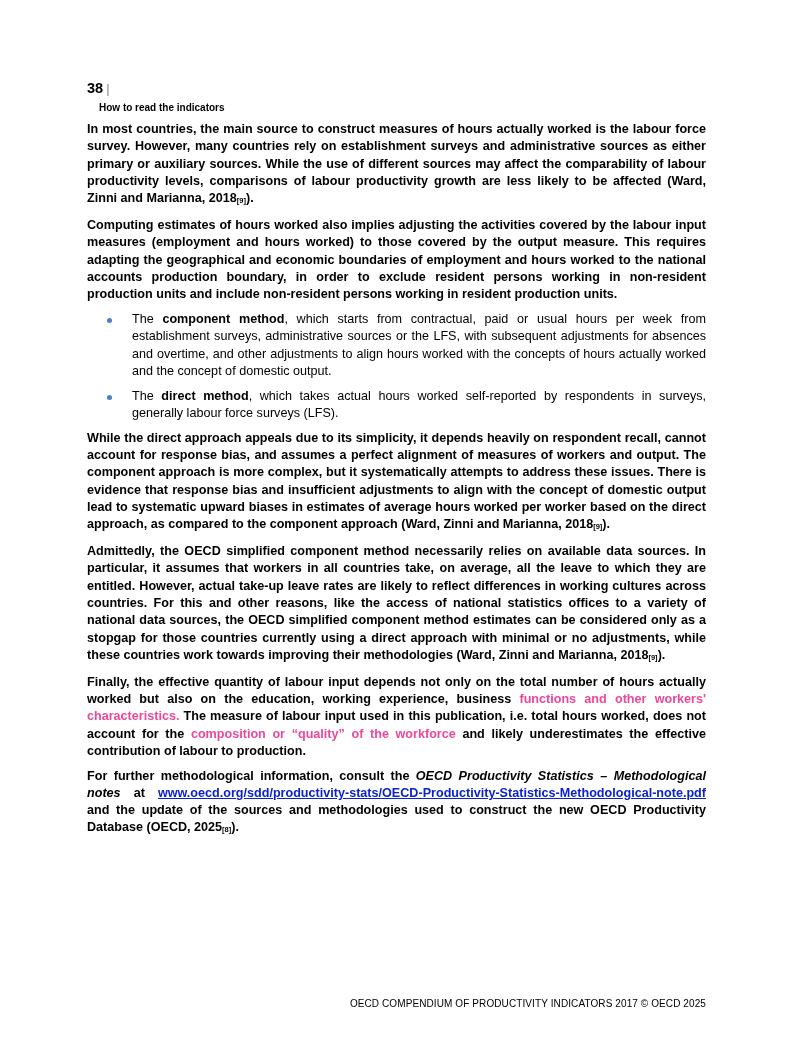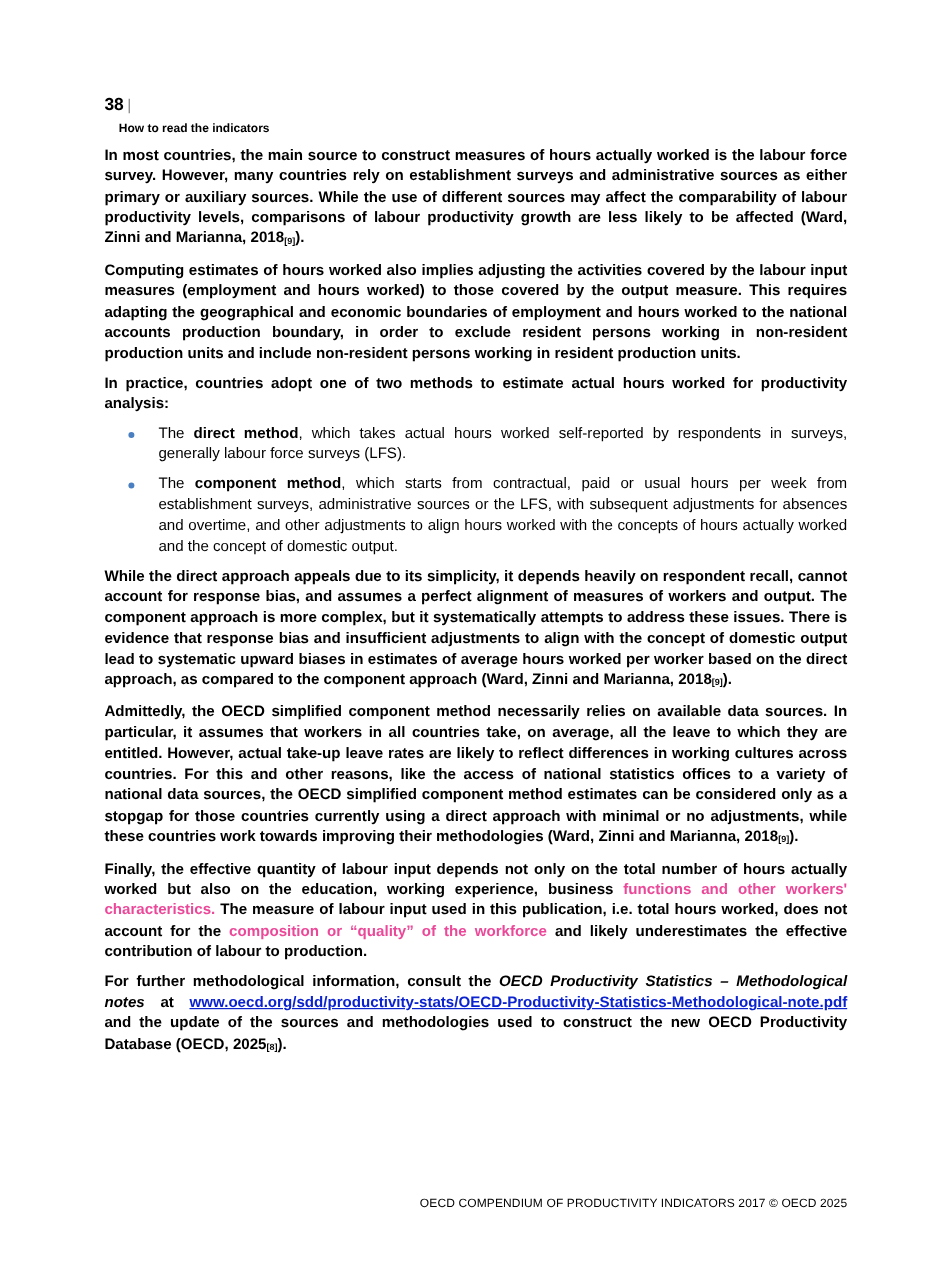--- a/index.html
+++ b/index.html
@@ -25,30 +25,29 @@
   <span>38</span><span class="sep">|</span>
 </div>
 
 <h2 class="section-title">How to read the indicators</h2>
 
 <div class="content">
   <p><span>In most countries, the main source to construct measures of hours actually worked is the labour force survey. However, many countries rely on establishment surveys and administrative sources as either primary or auxiliary sources. While the use of different sources may affect the comparability of labour productivity levels, comparisons of labour productivity growth are less likely to be affected (Ward, Zinni and Marianna, 2018</span><span class="ref">[9]</span><span>).</span></p>
 
   <p>Computing estimates of hours worked also implies adjusting the activities covered by the labour input measures (employment and hours worked) to those covered by the output measure. This requires adapting the geographical and economic boundaries of employment and hours worked to the national accounts production boundary, in order to exclude resident persons working in non-resident production units and include non-resident persons working in resident production units.</p>
 
-  <p>In practice, countries adopt one of two methods to estimate actual hours worked for productivity analysis:</p>
 
   <ul class="bullets">
     <li>
       <span class="bullet-icon"></span>
-      <span>The </span><b>direct method</b><span>, which takes actual hours worked self-reported by respondents in surveys, generally labour force surveys (LFS).</span>
+      <span>The </span><b>component method</b><span>, which starts from contractual, paid or usual hours per week from establishment surveys, administrative sources or the LFS, with subsequent adjustments for absences and overtime, and other adjustments to align hours worked with the concepts of hours actually worked and the concept of domestic output.</span>
     </li>
     <li>
       <span class="bullet-icon"></span>
-      <span>The </span><b>component method</b><span>, which starts from contractual, paid or usual hours per week from establishment surveys, administrative sources or the LFS, with subsequent adjustments for absences and overtime, and other adjustments to align hours worked with the concepts of hours actually worked and the concept of domestic output.</span>
+      <span>The </span><b>direct method</b><span>, which takes actual hours worked self-reported by respondents in surveys, generally labour force surveys (LFS).</span>
     </li>
   </ul>
 
   <p><span>While the direct approach appeals due to its simplicity, it depends heavily on respondent recall, cannot account for response bias, and assumes a perfect alignment of measures of workers and output. The component approach is more complex, but it systematically attempts to address these issues. There is evidence that response bias and insufficient adjustments to align with the concept of domestic output lead to systematic upward biases in estimates of average hours worked per worker based on the direct approach, as compared to the component approach (Ward, Zinni and Marianna, 2018</span><span class="ref">[9]</span><span>).</span></p>
 
   <p><span>Admittedly, the OECD simplified component method necessarily relies on available data sources. In particular, it assumes that workers in all countries take, on average, all the leave to which they are entitled. However, actual take-up leave rates are likely to reflect differences in working cultures across countries. For this and other reasons, like the access of national statistics offices to a variety of national data sources, the OECD simplified component method estimates can be considered only as a stopgap for those countries currently using a direct approach with minimal or no adjustments, while these countries work towards improving their methodologies (Ward, Zinni and Marianna, 2018</span><span class="ref">[9]</span><span>).</span></p>
 
   <p><span>Finally, the effective quantity of labour input depends not only on the total number of hours actually worked but also on the education, working experience, business </span><span class="gray">functions and other workers' characteristics.</span><span> The measure of labour input used in this publication, i.e. total hours worked, does not account for the </span><span class="gray">composition or “quality” of the workforce</span><span> and likely underestimates the effective contribution of labour to production.</span></p>
 
   <p><span>For further methodological information, consult the </span><i>OECD Productivity Statistics – Methodological notes</i><span> at </span><a>www.oecd.org/sdd/productivity-stats/OECD-Productivity-Statistics-Methodological-note.pdf</a><span> and the update of the sources and methodologies used to construct the new OECD Productivity Database (OECD, 2025</span><span class="ref">[8]</span><span>).</span></p>

